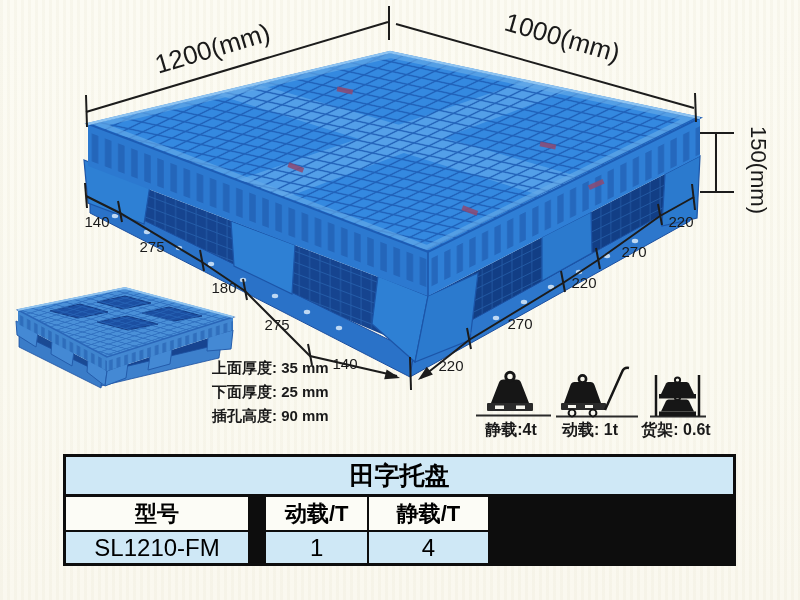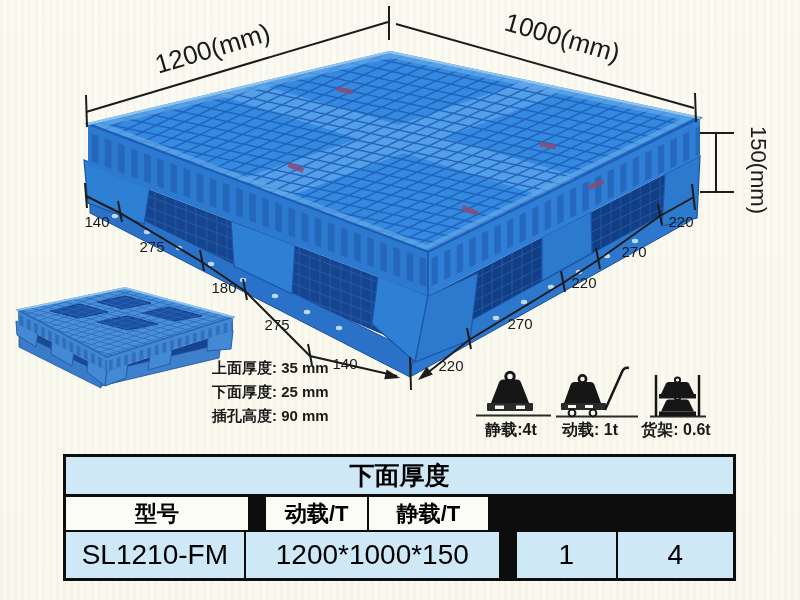--- a/index.html
+++ b/index.html
@@ -32,21 +32,21 @@
   }
   .t-row{display:flex;width:100%;}
   .t-row .cell{
     display:flex;align-items:center;justify-content:center;
     box-sizing:border-box;border-left:2px solid #0d0d0d;color:#000;
   }
   .t-row .cell:first-child{border-left:none;}
   .c1{width:27.3%;} .c2{width:39.2%;} .c3{width:15.5%;margin-left:16px;} .c4{width:18.0%;}
   .t-head{border-bottom:2px solid #0d0d0d;}
   .t-head .cell{height:33px;background:#fcfcf6;font-weight:bold;font-size:22px;}
-  .t-data .cell{height:46px;background:#cfe8f6;font-size:28px;font-weight:normal;}
+  .t-data .cell{height:31px;background:#cfe8f6;font-size:24px;font-weight:normal;}
 </style>
 </head>
 <body>
 
 <div id="stage">
 
 <svg id="diagram-svg" width="800" height="600" viewBox="0 0 800 600">
   <defs>
     <pattern id="gridTop" width="15" height="15" patternUnits="userSpaceOnUse" patternTransform="matrix(0.97,0.21,-0.9,0.44,390,52)">
       <rect width="15" height="15" fill="none" stroke="#1d5cb4" stroke-width="2.4"></rect>
@@ -254,27 +254,26 @@
       <circle cx="677.5" cy="380" r="2.6" fill="none" stroke="#161616" stroke-width="2"></circle>
       <rect x="659" y="411.5" width="37" height="4.5" fill="#161616"></rect>
       <path d="M661,411.5 L666,401 Q666.8,399.5 668.5,399.5 L686.5,399.5 Q688.2,399.5 689,401 L694,411.5 Z" fill="#161616"></path>
       <circle cx="677.5" cy="397.5" r="2.6" fill="none" stroke="#161616" stroke-width="2"></circle>
     </g>
     <text class="load-txt" x="676" y="435">货架: 0.6t</text>
   </g>
 </svg>
 
 <div class="spec-table">
-  <div class="t-title">下面厚度</div>
+  <div class="t-title">田字托盘</div>
   <div class="t-row t-head">
     <div class="cell c1">型号</div>
     <div class="cell c3">动载/T</div>
     <div class="cell c4">静载/T</div>
   </div>
   <div class="t-row t-data">
     <div class="cell c1">SL1210-FM</div>
-    <div class="cell c2">1200*1000*150</div>
     <div class="cell c3">1</div>
     <div class="cell c4">4</div>
   </div>
 </div>
 
 </div>
 
 </body></html>

